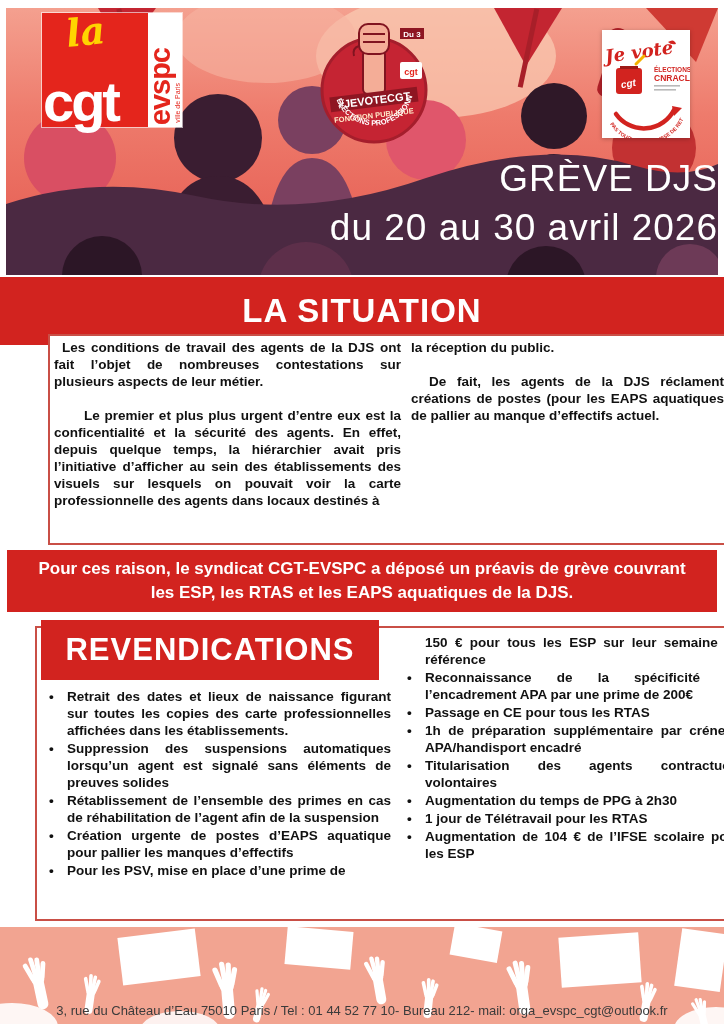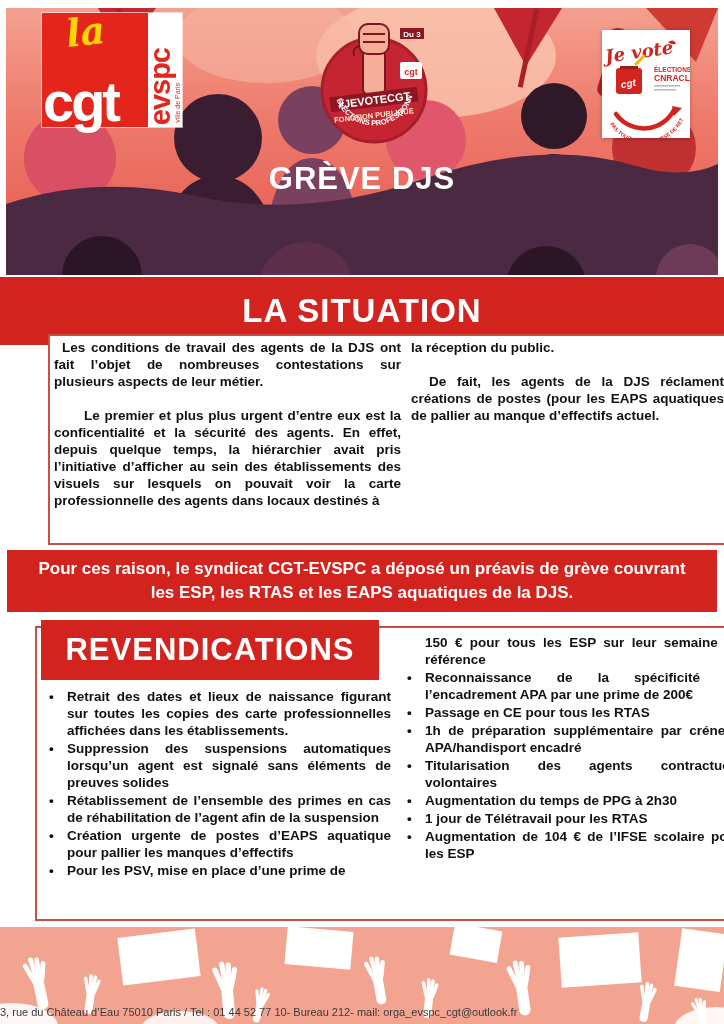--- a/index.html
+++ b/index.html
@@ -23,22 +23,22 @@
   .logo-evspc { position: absolute; bottom: 2px; left: -1px; color: #e4251c; font-weight: bold;
                 font-size: 29px; letter-spacing: -1px; writing-mode: vertical-rl;
                 transform: rotate(180deg); line-height: 26px; }
   .logo-ville { position: absolute; bottom: 4px; right: 0px; color: #e4251c; font-size: 7px;
                 writing-mode: vertical-rl; transform: rotate(180deg); line-height: 8px; }
 
   .badge-round { position: absolute; top: 8px; left: 312px; width: 112px; height: 128px; }
   .badge-vote  { position: absolute; top: 22px; left: 596px; width: 88px; height: 108px;
                  filter: drop-shadow(0 1px 2px rgba(0,0,0,.25)); }
 
-  .title { position: absolute; top: 146px; left: 0; width: 100%; text-align: center;
-           color: #ffffff; font-weight: bold; font-size: 31px; line-height: 49px;
+  .title { position: absolute; top: 146px; left: 0; width: 100%; text-align: right;
+           color: #ffffff; font-weight: normal; font-size: 37px; line-height: 49px;
            letter-spacing: 1px; }
 
   
   .situation-band { position: absolute; top: 277px; left: 0; width: 724px; height: 68px;
                     background: #d2231f; color: #fff; font-weight: bold; font-size: 33px;
                     letter-spacing: 1px; display: flex; align-items: center; justify-content: center; }
   .situation-box { position: absolute; top: 334px; left: 4px; width: 716px; height: 211px;
                    border: 2px solid #c94f46; background: #fff; display: flex; gap: 10px;
                    padding: 3px 4px; margin-left: 44px; }
   .situation-box .col { width: 50%; color: #111; font-weight: bold; font-size: 13.5px;
@@ -66,22 +66,22 @@
   .revend-right { left: 366px; top: 6px;  width: 338px; }
   .blist { list-style: none; }
   .blist li { display: flex; margin-bottom: 1px; }
   .blt { flex: 0 0 22px; padding-left: 4px; }
   .btxt { flex: 1; text-align: justify; }
   .cont-line { padding-left: 22px; text-align: justify; margin-bottom: 1px; }
 
   
   .footer { position: absolute; top: 927px; left: 0; width: 724px; height: 97px; overflow: hidden; }
   .footer-svg { position: absolute; inset: 0; width: 100%; height: 100%; }
-  .address { position: absolute; bottom: 6px; left: 0; width: 100%; text-align: left;
-             color: #3b3b3b; font-size: 11px; margin-top: 42px; }
+  .address { position: absolute; bottom: 6px; left: 0; width: 100%; text-align: center;
+             color: #3b3b3b; font-size: 13px; margin-top: 42px; }
 </style>
 </head>
 <body>
 
 <div class="page">
 
   <div class="header">
     <svg class="crowd-svg" viewBox="0 0 712 267" preserveAspectRatio="none" aria-hidden="true">
       <defs>
         <linearGradient id="hbg" x1="0" y1="0" x2="0" y2="1">
@@ -186,20 +186,21 @@
         <path d="M 14,84 A 34,34 0 0 0 72,80" stroke="#d2231f" stroke-width="4.5" fill="none" stroke-linecap="round"></path>
         <polygon points="72,86 80,78 70,76" fill="#d2231f"></polygon>
         <text font-size="5.2" font-weight="bold" fill="#d2231f">
           <textPath href="#votearc" startOffset="0">PAS TOUCHE À MA CAISSE DE RETRAITE</textPath>
         </text>
       </svg>
     </div>
 
     <div class="title">
       <div>GRÈVE DJS</div>
+      <div>du 20 au 30 avril 2026</div>
     </div>
   </div>
 
   <div class="situation-band">LA SITUATION</div>
 
   <div class="situation-box">
     <div class="col">
       <p class="ind-sm">Les conditions de travail des agents de la DJS ont fait l’objet de nombreuses contestations sur plusieurs aspects de leur métier.</p>
       <p class="ind-lg">Le premier et plus plus urgent d’entre eux est la conficentialité et la sécurité des agents. En effet, depuis quelque temps, la hiérarchier avait pris l’initiative d’afficher au sein des établissements des visuels sur lesquels on pouvait voir la carte professionnelle des agents dans locaux destinés à</p>
     </div>

